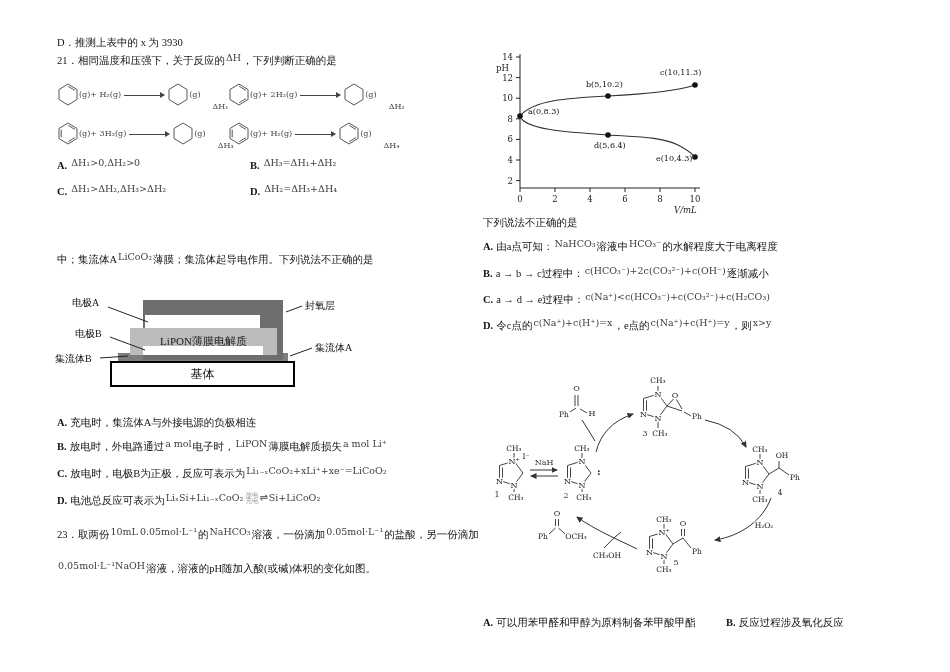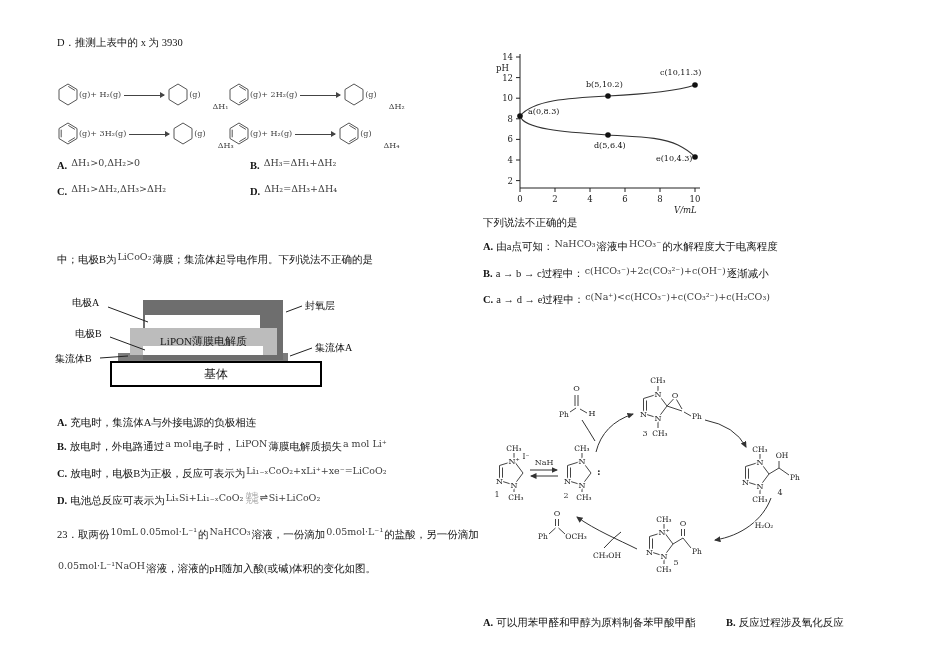--- a/index.html
+++ b/index.html
@@ -34,20 +34,23 @@
 </style>
 </head>
 <body>
 
 <div class="page">
 
   <div class="abs" style="left:57px;top:36px">
     <span>D．推测上表中的 x 为 3930</span>
   </div>
 
+  <div class="abs" style="left:57px;top:54px">
+    <span>21．相同温度和压强下，关于反应的</span><span class="f">ΔH</span><span>，下列判断正确的是</span>
+  </div>
 
   <div class="abs rxn" style="left:57px;top:78px">
     <svg width="20" height="23" viewBox="0 0 20 23">
       <polygon points="10,1 19,6.5 19,16.5 10,22 1,16.5 1,6.5" fill="none" stroke="#555" stroke-width="1"></polygon>
       <line x1="10.3" y1="3.4" x2="16.9" y2="7.4" stroke="#555" stroke-width="1"></line>
     </svg>
     <span class="rx">(g)+ H₂(g)</span>
     <span class="rarr"></span>
     <svg width="20" height="23" viewBox="0 0 20 23">
       <polygon points="10,1 19,6.5 19,16.5 10,22 1,16.5 1,6.5" fill="none" stroke="#555" stroke-width="1"></polygon>
@@ -112,32 +115,32 @@
     <span class="lbl">B.</span><span class="f">ΔH₃=ΔH₁+ΔH₂</span>
   </div>
   <div class="abs" style="left:57px;top:186px">
     <span class="lbl">C.</span><span class="f">ΔH₁&gt;ΔH₂,ΔH₃&gt;ΔH₂</span>
   </div>
   <div class="abs" style="left:250px;top:186px">
     <span class="lbl">D.</span><span class="f">ΔH₂=ΔH₃+ΔH₄</span>
   </div>
 
   <div class="abs" style="left:57px;top:253px">
-    <span>中；电极B为</span><span class="f">LiCoO₂</span><span>薄膜；集流体起导电作用。下列说法不正确的是</span>
+    <span>中；集流体A</span><span class="f">LiCoO₂</span><span>薄膜；集流体起导电作用。下列说法不正确的是</span>
   </div>
 
   <div class="abs" style="left:50px;top:284px;width:330px;height:112px">
     <div class="bat-layer" style="left:68px;top:69px;width:170px;height:8px;background:#7d7d7d"></div>
     <div class="bat-layer" style="left:93px;top:16px;width:140px;height:60px;background:#6e6e6e"></div>
     <div class="bat-layer" style="left:80px;top:44px;width:147px;height:27px;background:#bcbcbc;text-align:center;line-height:27px;font-size:11px;color:#1c1c1c">
       <span>LiPON薄膜电解质</span>
     </div>
     <div class="bat-layer" style="left:95px;top:31px;width:115px;height:13px;background:#ffffff"></div>
     <div class="bat-layer" style="left:93px;top:62px;width:120px;height:9px;background:#ffffff"></div>
-    <div class="bat-layer" style="left:60px;top:77px;width:212px;height:26px;background:#ffffff;border:2px solid #000;box-sizing:border-box;text-align:center;line-height:22px;font-size:12px">
+    <div class="bat-layer" style="left:60px;top:77px;width:185px;height:26px;background:#ffffff;border:2px solid #000;box-sizing:border-box;text-align:center;line-height:22px;font-size:12px">
       <span>基体</span>
     </div>
     <svg class="bat-layer" style="left:0;top:0" width="330" height="112">
       <line x1="58" y1="23" x2="98" y2="38" stroke="#222" stroke-width="1"></line>
       <line x1="60" y1="53" x2="95" y2="66" stroke="#222" stroke-width="1"></line>
       <line x1="50" y1="74" x2="78" y2="72" stroke="#222" stroke-width="1"></line>
       <line x1="252" y1="22" x2="236" y2="28" stroke="#222" stroke-width="1"></line>
       <line x1="262" y1="64" x2="240" y2="72" stroke="#222" stroke-width="1"></line>
     </svg>
     <span class="bat-label" style="left:22px;top:12px"><span>电极A</span></span>
@@ -226,20 +229,23 @@
     <span>下列说法不正确的是</span>
   </div>
   <div class="abs" style="left:483px;top:240px">
     <span class="lbl">A.</span><span>由a点可知：</span><span class="f">NaHCO₃</span><span>溶液中</span><span class="f">HCO₃⁻</span><span>的水解程度大于电离程度</span>
   </div>
   <div class="abs" style="left:483px;top:267px">
     <span class="lbl">B.</span><span>a → b → c过程中：</span><span class="f">c(HCO₃⁻)+2c(CO₃²⁻)+c(OH⁻)</span><span>逐渐减小</span>
   </div>
   <div class="abs" style="left:483px;top:293px">
     <span class="lbl">C.</span><span>a → d → e过程中：</span><span class="f">c(Na⁺)&lt;c(HCO₃⁻)+c(CO₃²⁻)+c(H₂CO₃)</span>
+  </div>
+  <div class="abs" style="left:483px;top:319px">
+    <span class="lbl">D.</span><span>令c点的</span><span class="f">c(Na⁺)+c(H⁺)=x</span><span>，e点的</span><span class="f">c(Na⁺)+c(H⁺)=y</span><span>，则</span><span class="f">x&gt;y</span>
   </div>
 
 
   <svg class="abs" style="left:483px;top:368px" width="467" height="240" viewBox="0 0 467 240">
     <defs>
       <marker id="ah" markerWidth="8" markerHeight="8" refX="5.5" refY="3" orient="auto">
         <path d="M0,0 L6.5,3 L0,6 z" fill="#333"></path>
       </marker>
     </defs>
 

